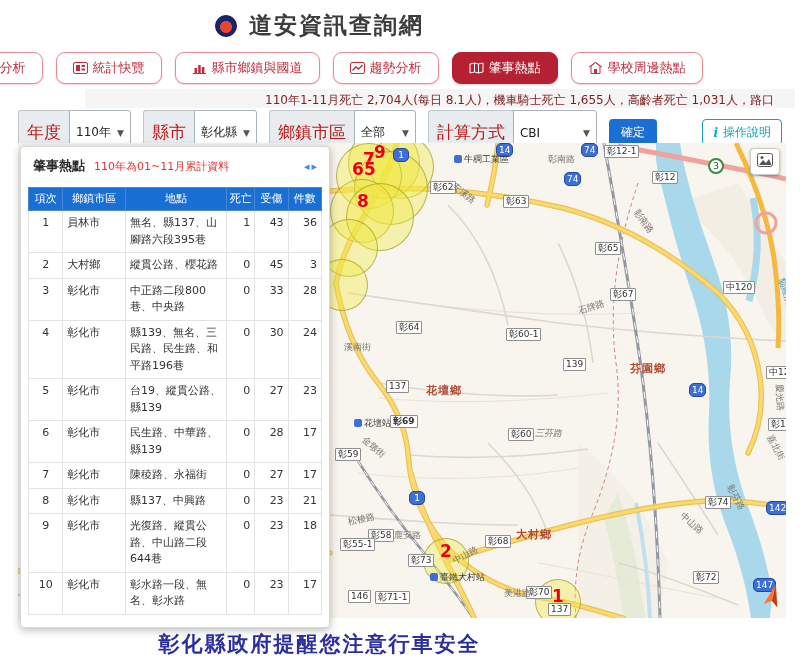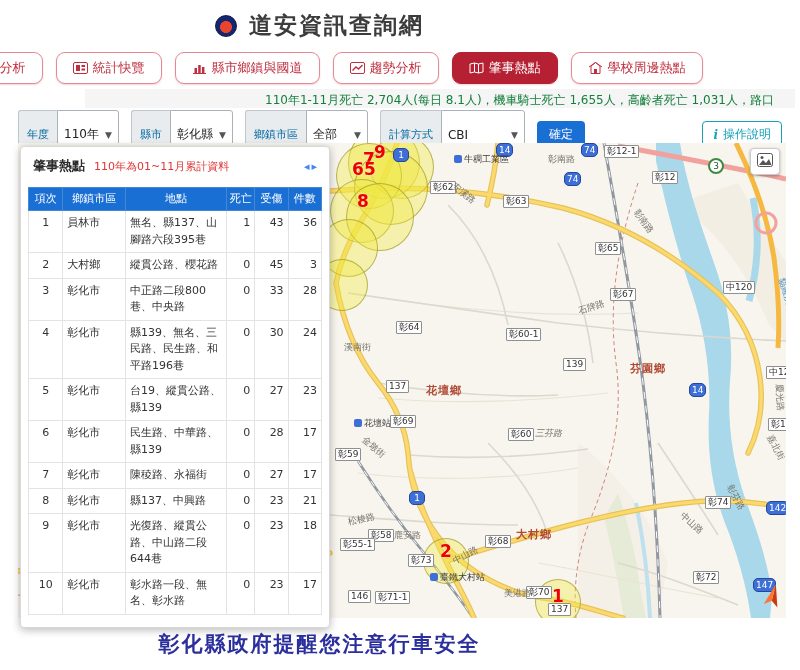--- a/index.html
+++ b/index.html
@@ -12,26 +12,26 @@
   .title { font-size:23px; font-weight:bold; color:#3c3c3c; letter-spacing:2px; }
 
   
   .nav { position:absolute; top:52px; left:0; width:100%; display:flex; justify-content:center; gap:13px; }
   .nav-btn { display:flex; align-items:center; gap:5px; padding:6px 16px; border:1px solid #e38a96; border-radius:9px; background:#fff; color:#bf2f3f; font-size:13px; cursor:pointer; box-shadow:0 1px 2px rgba(220,120,130,.35); white-space:nowrap; }
   .nav-btn svg { display:block; }
   .nav-btn.active { background:#b52132; color:#fff; border-color:#b52132; }
 
   
   .ticker { position:absolute; top:89px; left:85px; width:710px; height:19px; background:#f5f5f5; overflow:hidden; white-space:nowrap; }
-  .ticker span { display:inline-block; padding-left:180px; font-size:12px; color:#15803d; line-height:19px; }
+  .ticker span { display:inline-block; padding-left:180px; font-size:12px; color:#7f1d1d; line-height:19px; }
 
   
   .filters { position:absolute; top:110px; left:18px; width:764px; display:flex; align-items:center; gap:12px; }
   .grp { display:flex; align-items:stretch; }
-  .grp .lab { background:#e9ecef; border:1px solid #bfc6cc; border-right:none; border-radius:3px 0 0 3px; font-size:11px; color:#0369a1; padding:16px 8px; white-space:nowrap; }
+  .grp .lab { background:#e9ecef; border:1px solid #bfc6cc; border-right:none; border-radius:3px 0 0 3px; font-size:17px; color:#b91c1c; padding:10px 8px; white-space:nowrap; }
   .sel { display:flex; align-items:center; justify-content:space-between; gap:6px; min-width:62px; background:#fff; border:1px solid #aab2ba; border-radius:0 3px 3px 0; font-size:12px; color:#222; padding:4px 6px; cursor:pointer; }
   .sel .chev { font-size:9px; color:#555; }
   .btn-confirm { background:#1a6fd4; color:#fff; border:none; border-radius:4px; font-size:12px; padding:5px 12px; cursor:pointer; }
   .btn-help { margin-left:auto; background:#fff; color:#17a2b8; border:1px solid #17a2b8; border-radius:4px; font-size:12px; padding:4px 10px; cursor:pointer; display:flex; align-items:center; gap:5px; }
   .btn-help .i { font-weight:bold; font-family:"DejaVu Serif",serif; font-style:italic; }
 
   
   .map { position:absolute; left:18px; top:143px; width:768px; height:475px; background:#f8f5ef; overflow:hidden; }
   .map svg.base { position:absolute; left:0; top:0; }
   .mlabel { position:absolute; white-space:nowrap; }
@@ -272,21 +272,21 @@
         <div class="mlabel roadbox" style="left: 485px; top: 52px;">彰63</div>
         <div class="mlabel roadbox" style="left: 586px; top: 2px;">彰12-1</div>
         <div class="mlabel roadbox" style="left: 634px; top: 28px;">彰12</div>
         <div class="mlabel roadbox" style="left: 705px; top: 138px; text-align: right;">中120</div>
         <div class="mlabel roadbox" style="left: 577px; top: 83px; margin-top: 16px;">彰65</div>
         <div class="mlabel roadbox" style="left: 592px; top: 145px;">彰67</div>
         <div class="mlabel roadbox" style="left: 378px; top: 178px;">彰64</div>
         <div class="mlabel roadbox" style="left: 488px; top: 185px;">彰60-1</div>
         <div class="mlabel roadbox" style="left: 368px; top: 237px;">137</div>
         <div class="mlabel roadbox" style="left: 545px; top: 215px;">139</div>
-        <div class="mlabel roadbox" style="left: 372px; top: 272px;">彰69</div>
+        <div class="mlabel roadbox" style="left: 372px; top: 272px; font-weight: bold;">彰69</div>
         <div class="mlabel roadbox" style="left: 317px; top: 305px;">彰59</div>
         <div class="mlabel roadbox" style="left: 490px; top: 285px;">彰60</div>
         <div class="mlabel roadbox" style="left: 748px; top: 223px;">中121</div>
         <div class="mlabel roadbox" style="left: 750px; top: 275px;">彰189</div>
         <div class="mlabel roadbox" style="left: 350px; top: 386px;">彰58</div>
         <div class="mlabel roadbox" style="left: 322px; top: 395px;">彰55-1</div>
         <div class="mlabel roadbox" style="left: 390px; top: 411px;">彰73</div>
         <div class="mlabel roadbox" style="left: 467px; top: 392px;">彰68</div>
         <div class="mlabel roadbox" style="left: 508px; top: 443px;">彰70</div>
         <div class="mlabel roadbox" style="left: 330px; top: 447px;">146</div>

